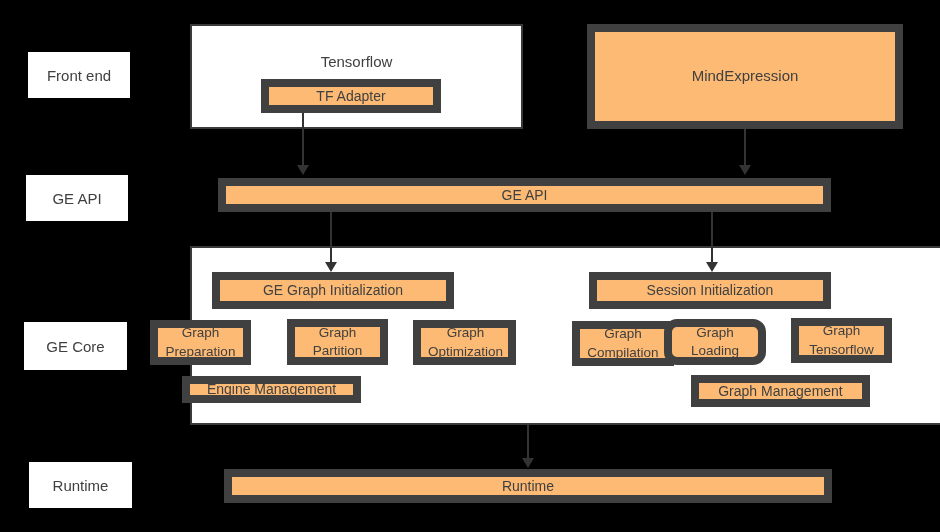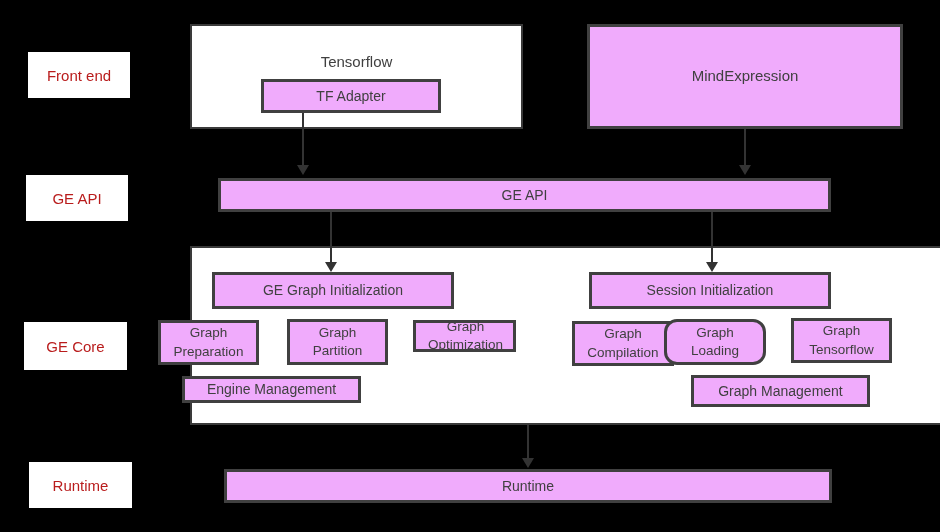--- a/index.html
+++ b/index.html
@@ -11,40 +11,40 @@
     position: relative;
     width: 940px;
     height: 532px;
     background: #000000;
     font-family: "Liberation Sans", "DejaVu Sans", sans-serif;
     color: #404040;
     overflow: hidden;
   }
   .box {
     position: absolute;
-    background: #f0abfc;
-    border: 3px solid #404040;
+    background: #fdba74;
+    border: 8px solid #404040;
     box-sizing: border-box;
     display: flex;
     align-items: center;
     justify-content: center;
     text-align: center;
     color: #404040;
     font-size: 14px;
     line-height: 1.35;
   }
   .side-label {
     position: absolute;
     background: #ffffff;
     box-sizing: border-box;
     display: flex;
     align-items: center;
     justify-content: center;
     text-align: center;
-    color: #b91c1c;
+    color: #404040;
     font-size: 15px;
   }
   .container-box {
     position: absolute;
     background: #ffffff;
     border: 2px solid #3a3a3a;
     box-sizing: border-box;
     z-index: 1;
     margin-left: 48px;
   }
@@ -96,23 +96,23 @@
 
   <div class="box" style="left:587px; top:24px; width:316px; height:105px; font-size:15px;">MindExpression</div>
 
   <div class="box" style="left:218px; top:178px; width:613px; height:34px;">GE API</div>
 
   <div class="container-box" style="left:142px; top:246px; width:774px; height:179px;"></div>
 
   <div class="box" style="left:212px; top:272px; width:242px; height:37px; z-index:2;">GE Graph Initialization</div>
   <div class="box" style="left:589px; top:272px; width:242px; height:37px; z-index:2;">Session Initialization</div>
 
-  <div class="box module" style="left:158px; top:320px; width:101px; height:45px;">Graph Preparation</div>
+  <div class="box module" style="left:150px; top:320px; width:101px; height:45px;">Graph Preparation</div>
   <div class="box module" style="left:287px; top:319px; width:101px; height:46px;">Graph Partition</div>
-  <div class="box module" style="left:413px; top:320px; width:103px; height:32px;padding-left:8px;">Graph Optimization</div>
+  <div class="box module" style="left:413px; top:320px; width:103px; height:45px;padding-left:8px;">Graph Optimization</div>
   <div class="box module" style="left:540px; top:321px; width:102px; height:45px;margin-left:32px;">Graph Compilation</div>
   <div class="box module" style="left:664px; top:319px; width:102px; height:46px;border-radius:13px;">Graph Loading</div>
   <div class="box module" style="left:791px; top:318px; width:101px; height:45px;">Graph Tensorflow</div>
 
   <div class="box" style="left:182px; top:376px; width:179px; height:27px; z-index:2;">Engine Management</div>
   <div class="box" style="left:691px; top:375px; width:179px; height:32px; z-index:2;">Graph Management</div>
 
   <div class="box" style="left:224px; top:469px; width:608px; height:34px;">Runtime</div>
 
   <div class="arrow" style="left:302px; top:113px; height:52px;"></div>

